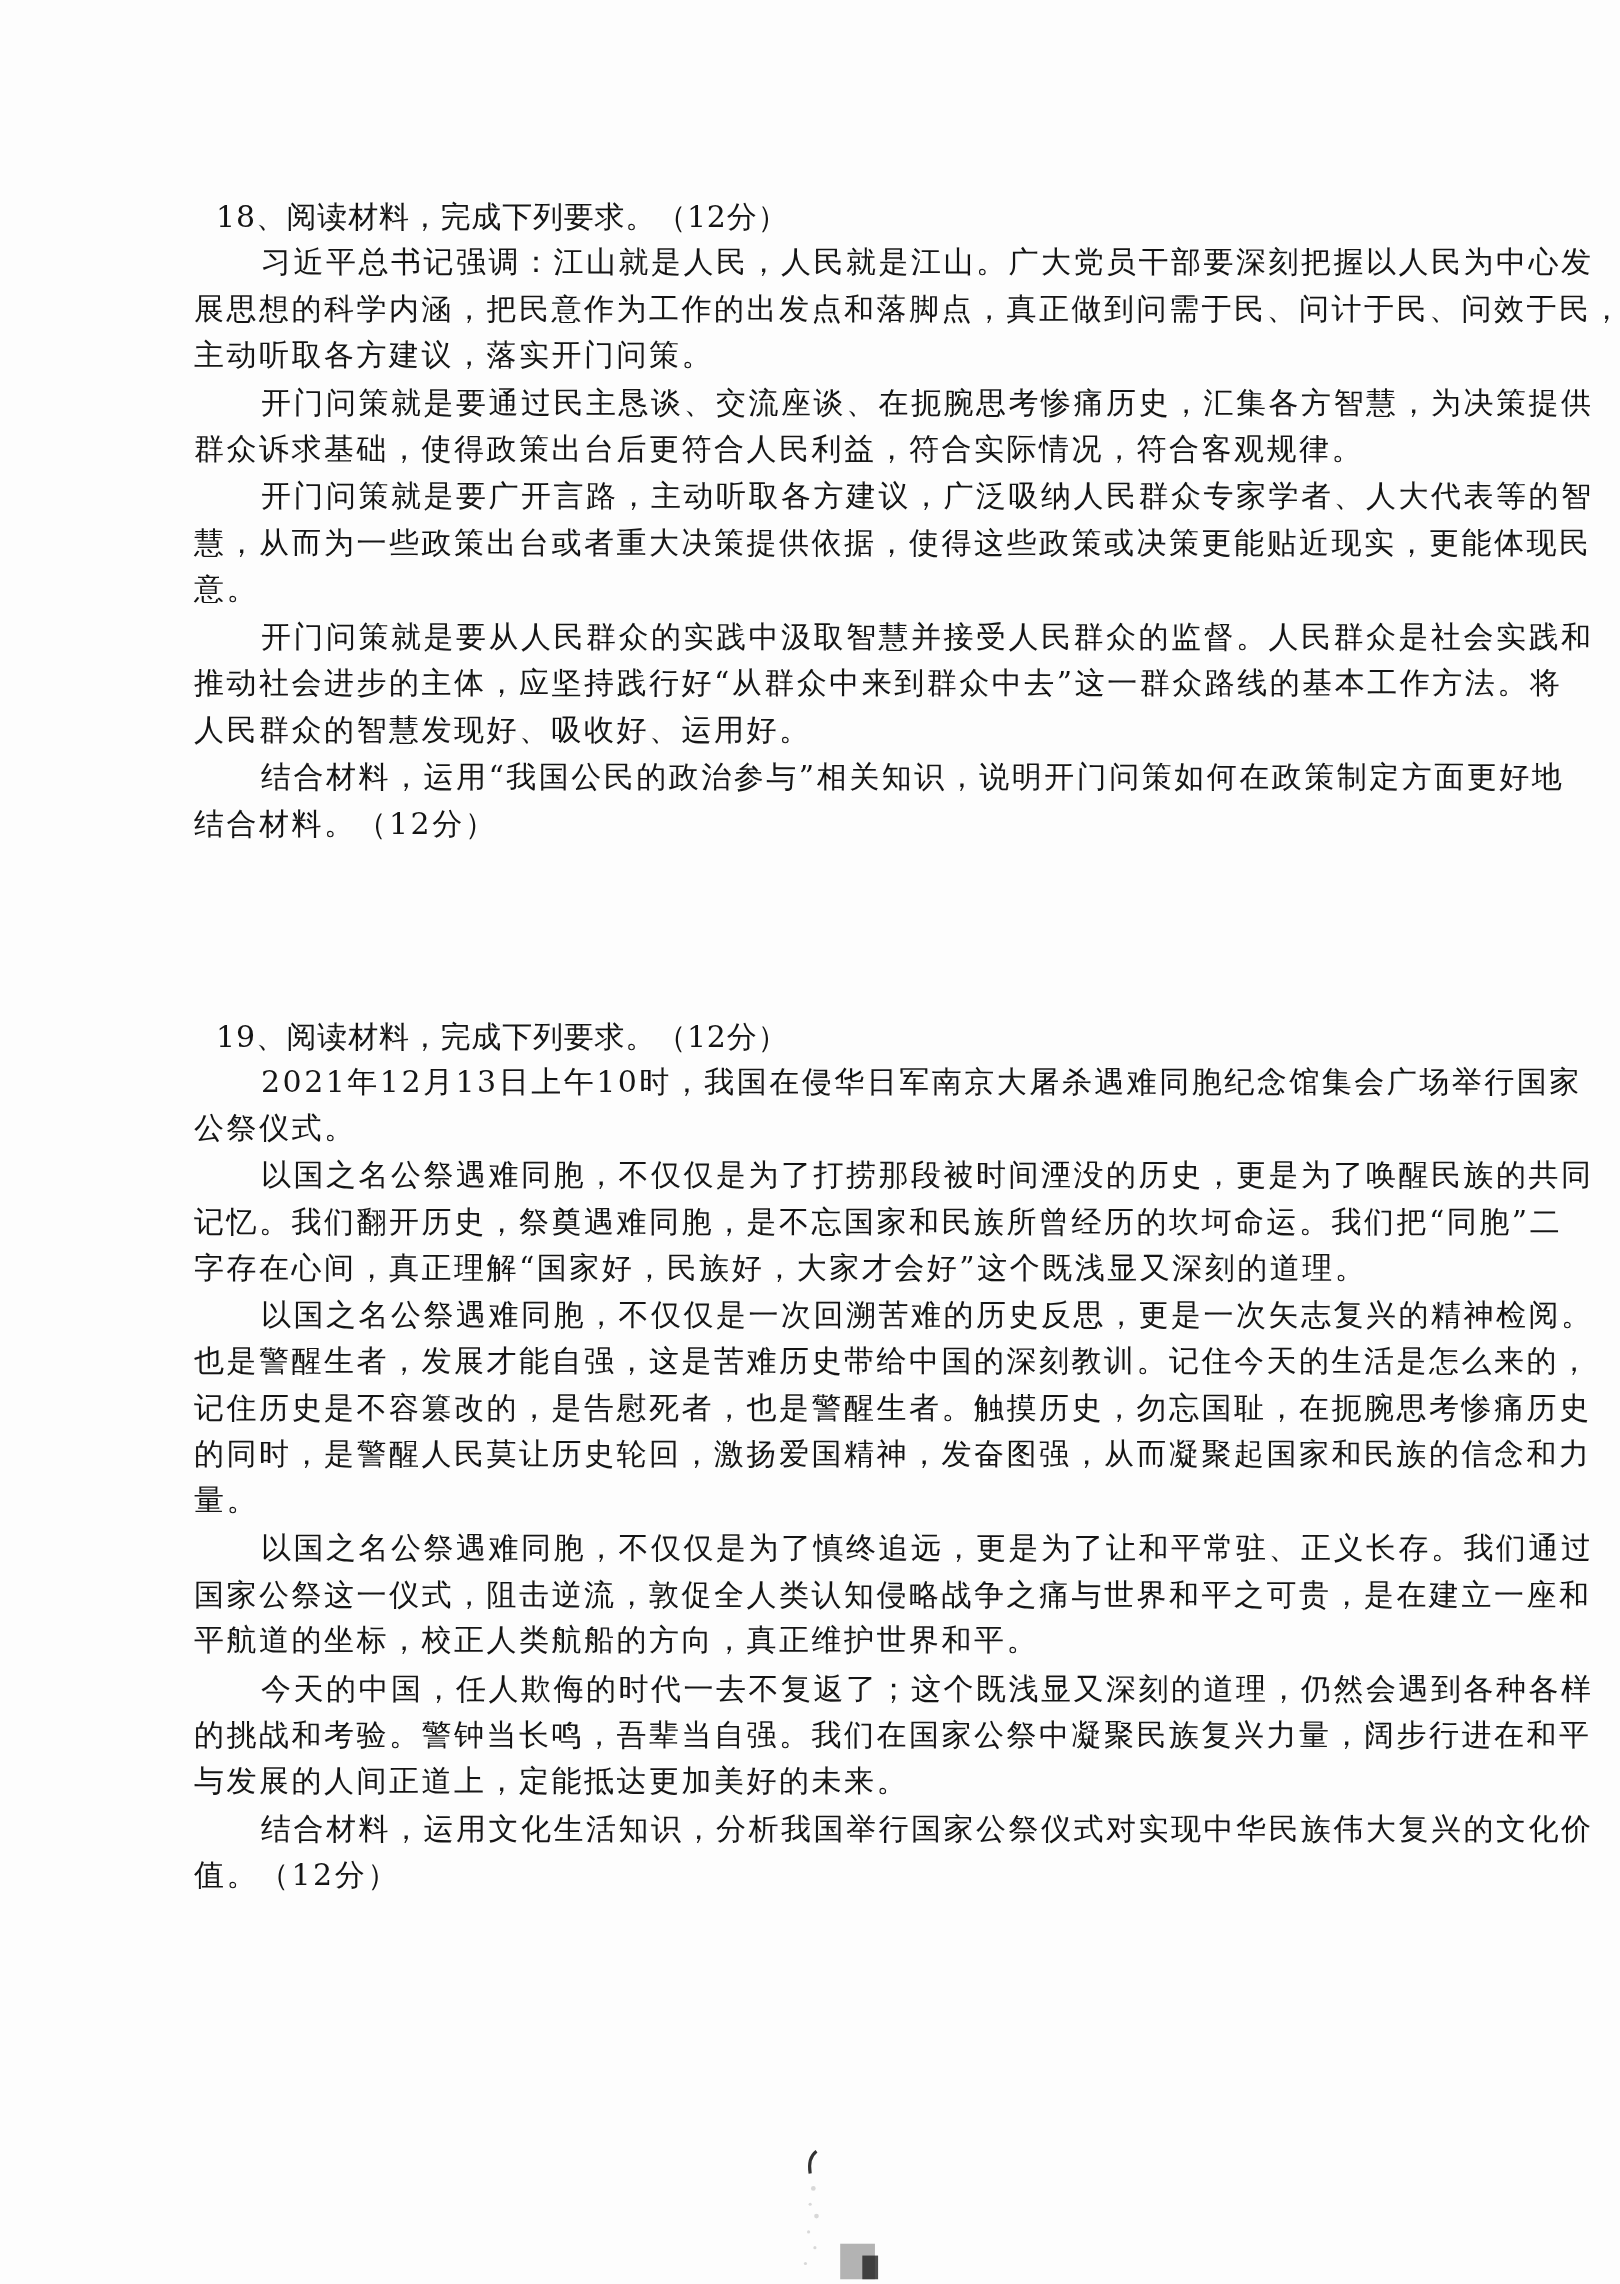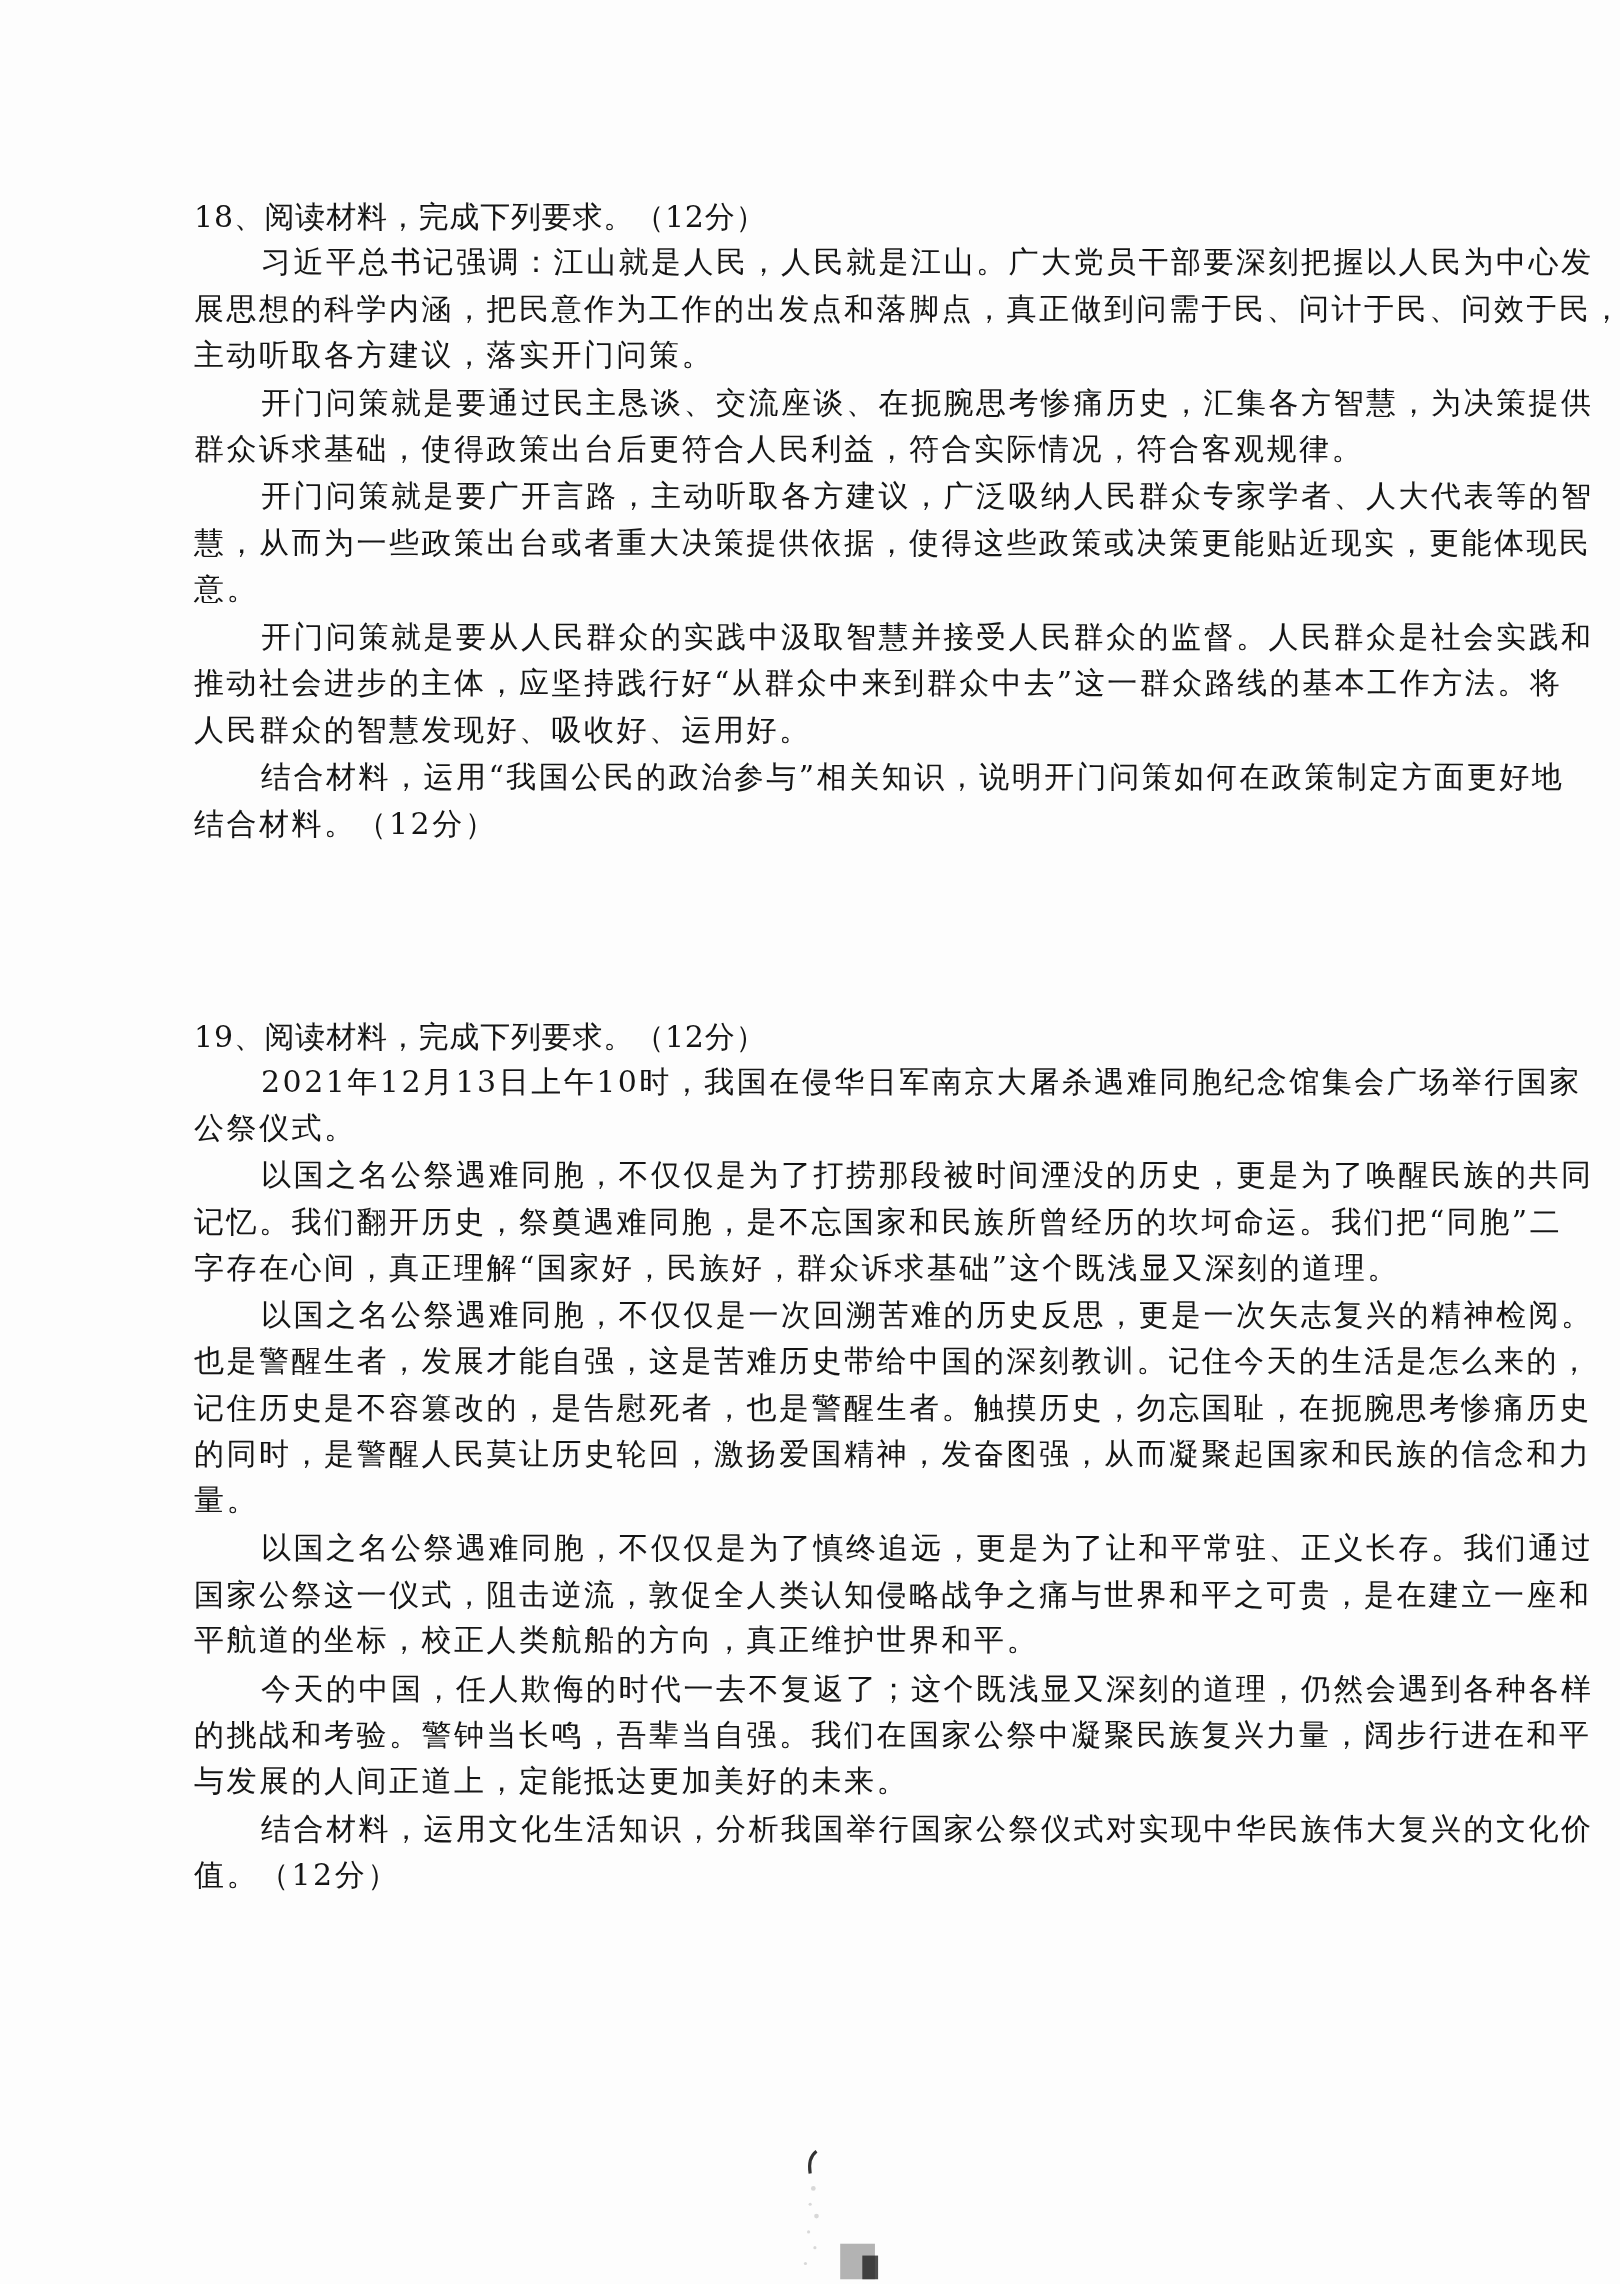--- a/index.html
+++ b/index.html
@@ -12,21 +12,21 @@
     height: 44px;
     line-height: 44px;
     font-family: "DejaVu Serif", "Liberation Serif", serif;
     font-size: 30px;
     color: #151515;
     white-space: nowrap;
     letter-spacing: 2.5px;
   }
   .line.indent { left: 261px; width: 1167px; }
   .line.justify { text-align: justify; text-align-last: justify; }
-  .qhead { letter-spacing: 0.8px; }
+  .qhead { letter-spacing: 0.8px; margin-left: 22px; }
   .scan-mark {
     position: absolute; left: 799px; top: 2145px; width: 95px; height: 139px;
   }
 </style>
 </head>
 <body>
 
 <div class="page">
 
   <section>
@@ -45,21 +45,21 @@
     <div class="line indent justify" style="top:755px">结合材料，运用“我国公民的政治参与”相关知识，说明开门问策如何在政策制定方面更好地</div>
     <div class="line" style="top:802px">结合材料。（12分）</div>
   </section>
 
   <section>
     <div class="line qhead" style="top:1015px">19、阅读材料，完成下列要求。（12分）</div>
     <div class="line indent justify" style="top:1060px">2021年12月13日上午10时，我国在侵华日军南京大屠杀遇难同胞纪念馆集会广场举行国家</div>
     <div class="line" style="top:1106px">公祭仪式。</div>
     <div class="line indent justify" style="top:1153px">以国之名公祭遇难同胞，不仅仅是为了打捞那段被时间湮没的历史，更是为了唤醒民族的共同</div>
     <div class="line justify" style="top:1200px">记忆。我们翻开历史，祭奠遇难同胞，是不忘国家和民族所曾经历的坎坷命运。我们把“同胞”二</div>
-    <div class="line" style="top:1246px">字存在心间，真正理解“国家好，民族好，群众诉求基础”这个既浅显又深刻的道理。</div>
+    <div class="line" style="top:1246px">字存在心间，真正理解“国家好，民族好，大家才会好”这个既浅显又深刻的道理。</div>
     <div class="line indent justify" style="top:1293px">以国之名公祭遇难同胞，不仅仅是一次回溯苦难的历史反思，更是一次矢志复兴的精神检阅。</div>
     <div class="line justify" style="top:1339px">也是警醒生者，发展才能自强，这是苦难历史带给中国的深刻教训。记住今天的生活是怎么来的，</div>
     <div class="line justify" style="top:1386px">记住历史是不容篡改的，是告慰死者，也是警醒生者。触摸历史，勿忘国耻，在扼腕思考惨痛历史</div>
     <div class="line justify" style="top:1432px">的同时，是警醒人民莫让历史轮回，激扬爱国精神，发奋图强，从而凝聚起国家和民族的信念和力</div>
     <div class="line" style="top:1478px">量。</div>
     <div class="line indent justify" style="top:1526px">以国之名公祭遇难同胞，不仅仅是为了慎终追远，更是为了让和平常驻、正义长存。我们通过</div>
     <div class="line justify" style="top:1573px">国家公祭这一仪式，阻击逆流，敦促全人类认知侵略战争之痛与世界和平之可贵，是在建立一座和</div>
     <div class="line" style="top:1618px">平航道的坐标，校正人类航船的方向，真正维护世界和平。</div>
     <div class="line indent justify" style="top:1667px">今天的中国，任人欺侮的时代一去不复返了；这个既浅显又深刻的道理，仍然会遇到各种各样</div>
     <div class="line justify" style="top:1713px">的挑战和考验。警钟当长鸣，吾辈当自强。我们在国家公祭中凝聚民族复兴力量，阔步行进在和平</div>

